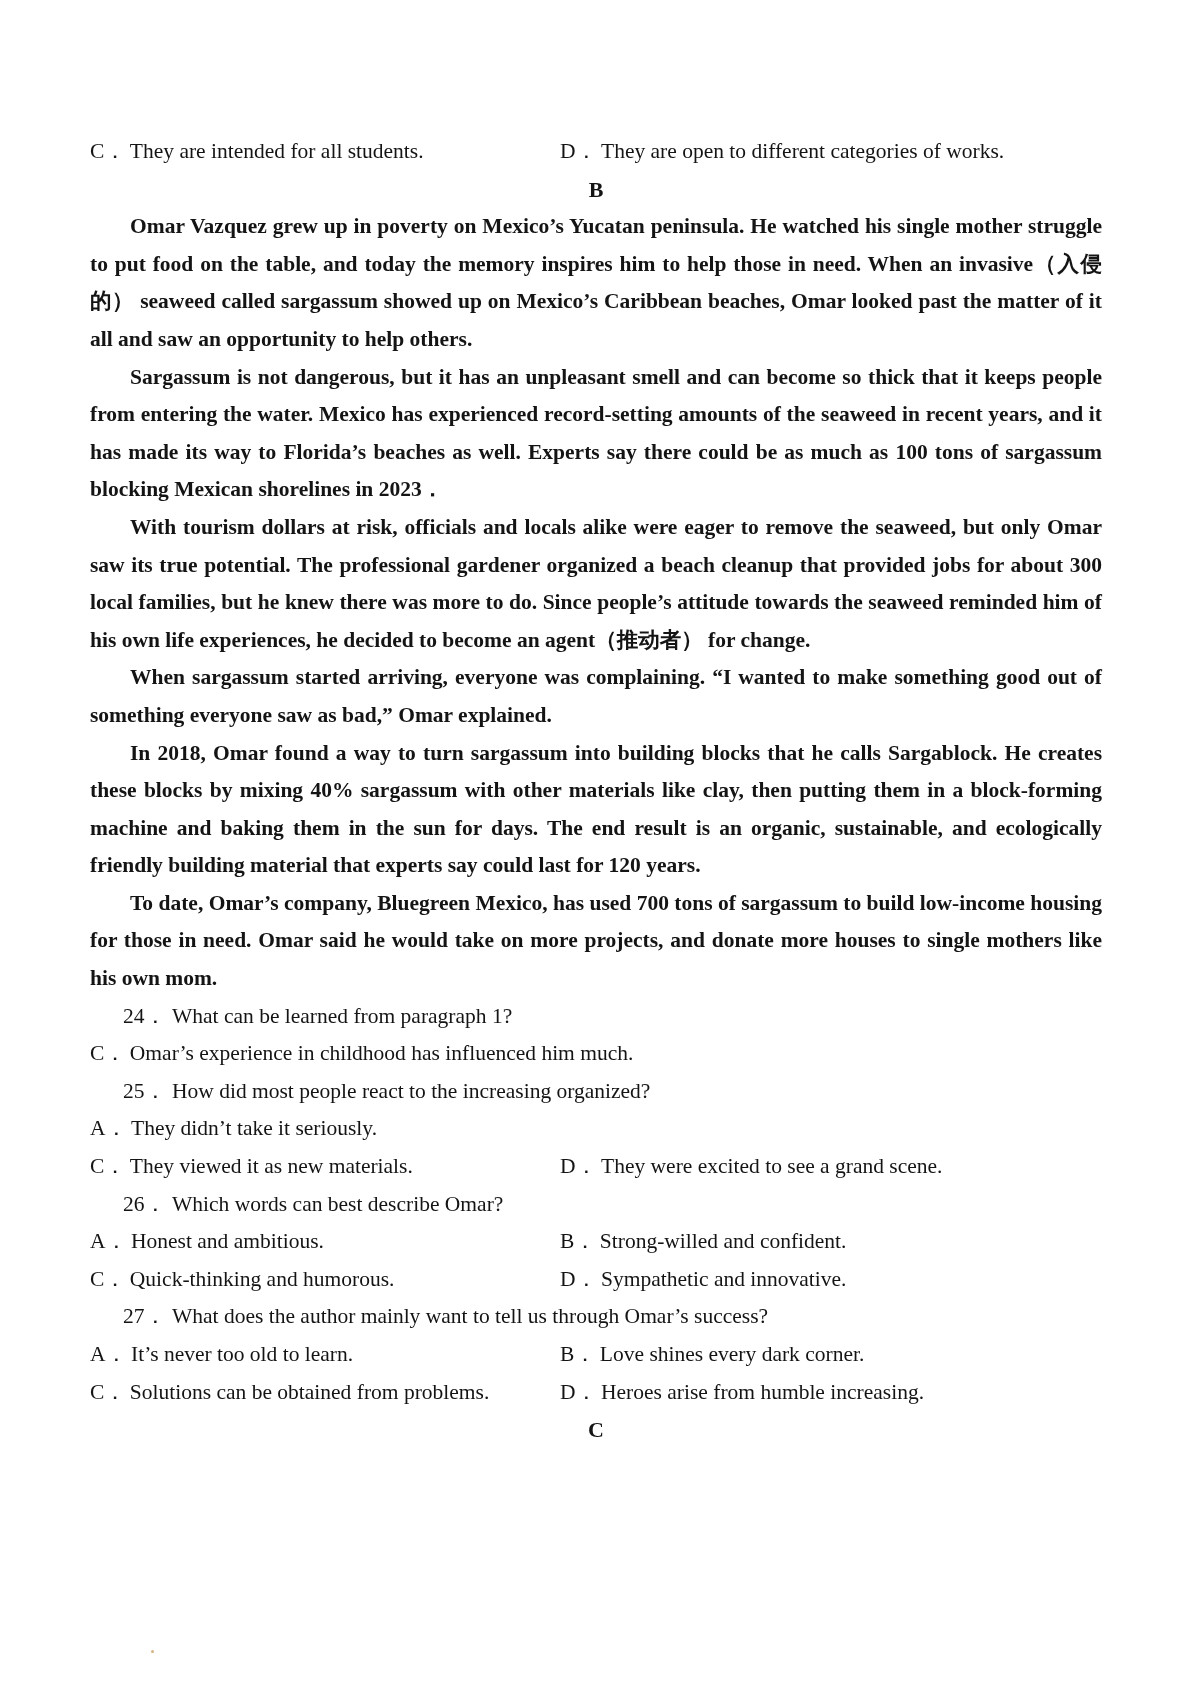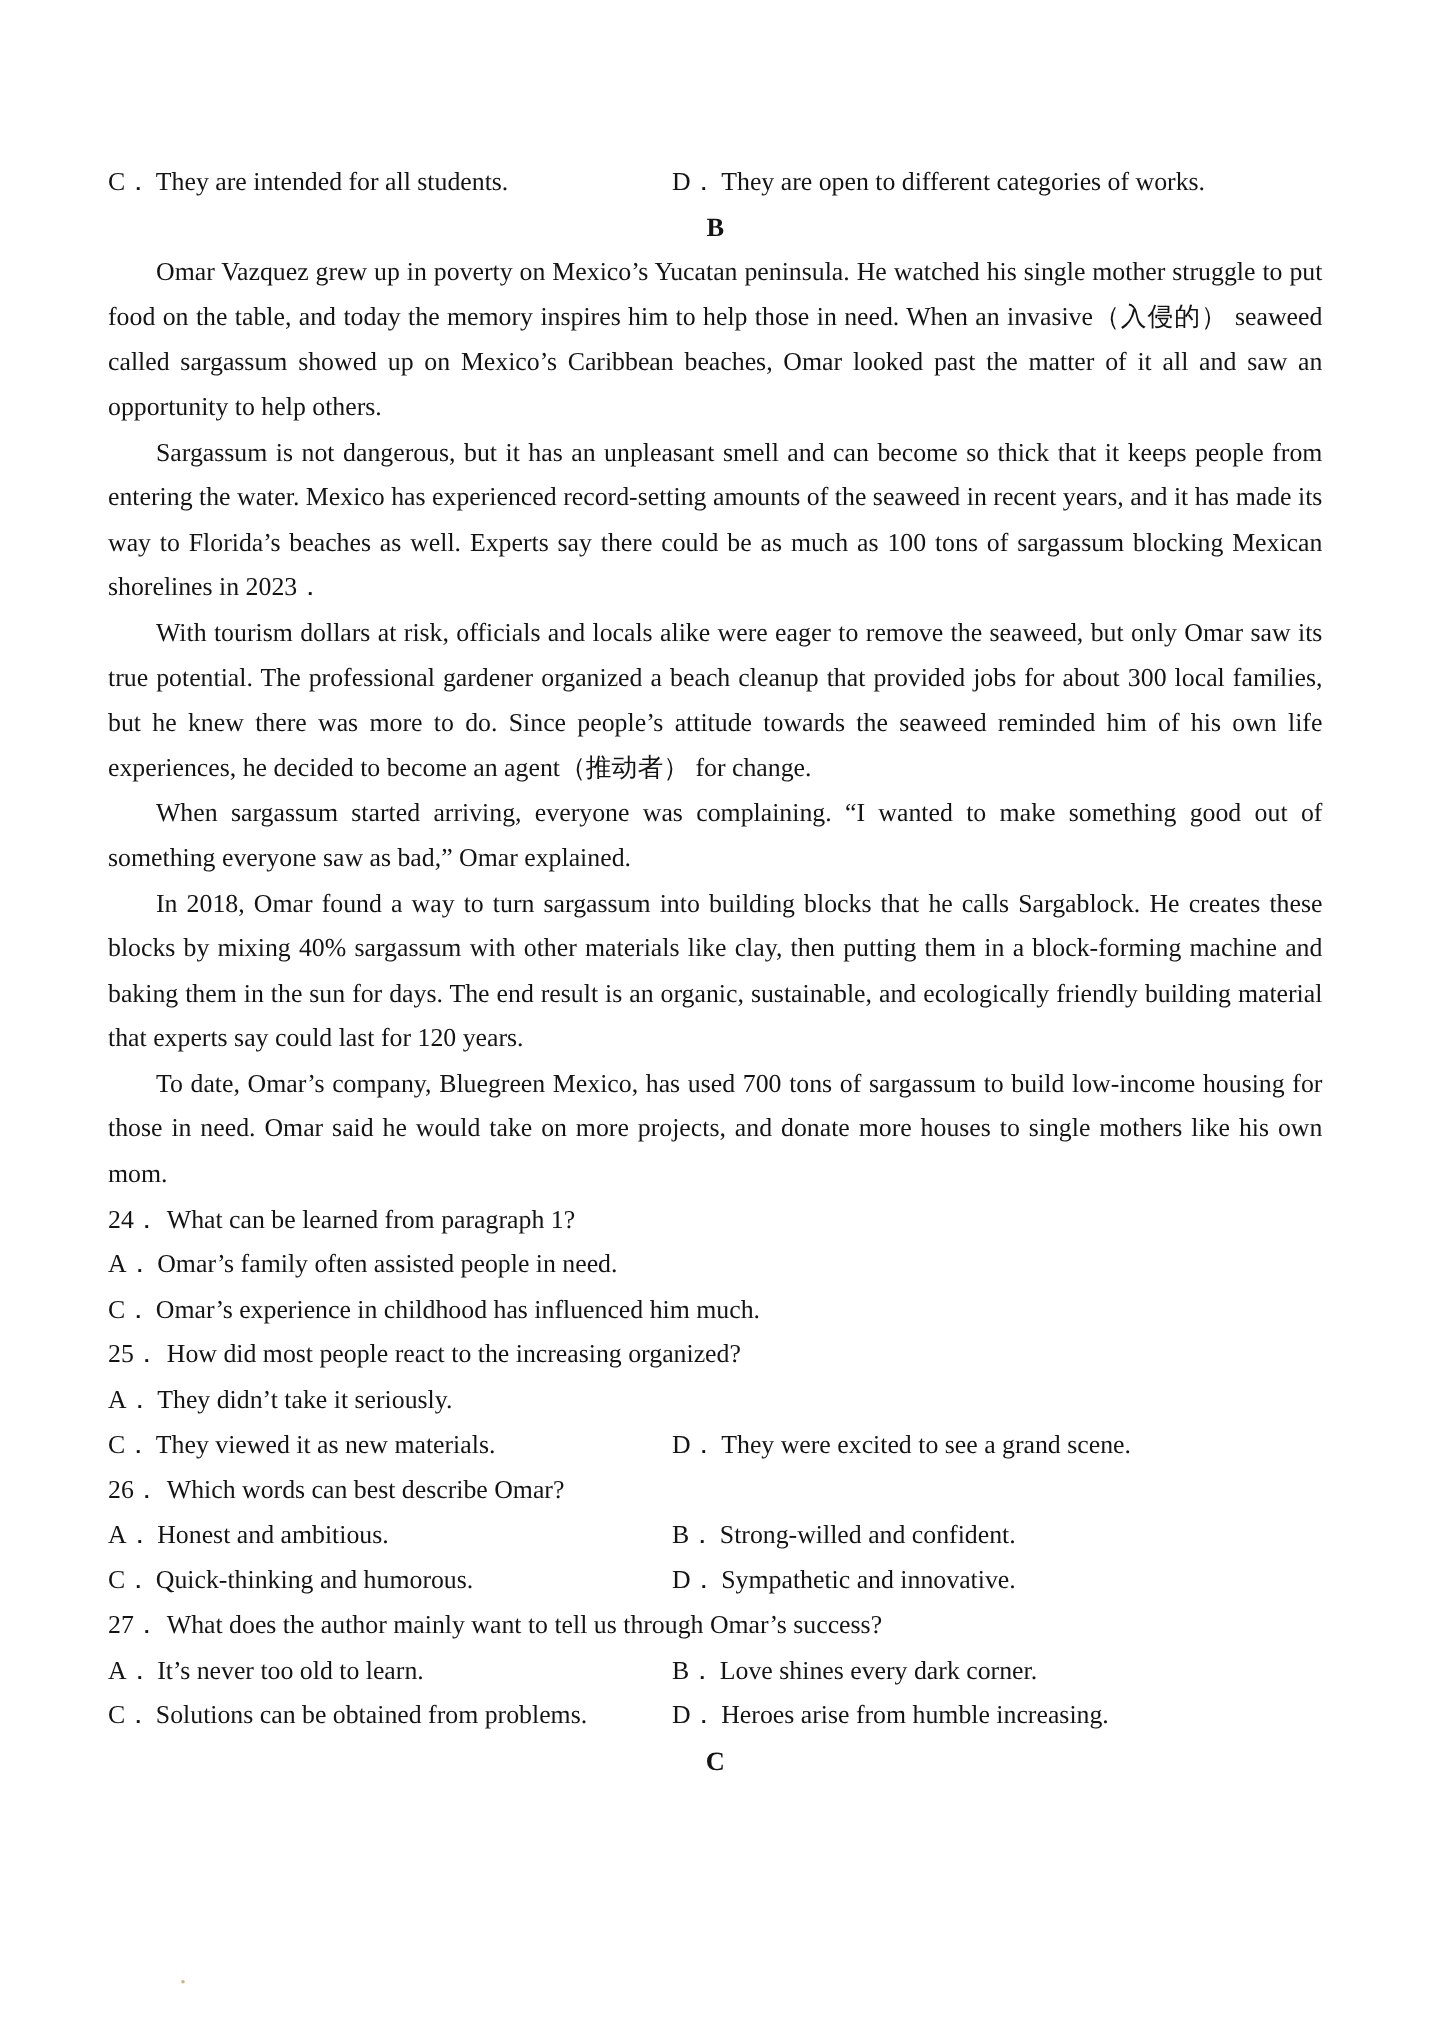--- a/index.html
+++ b/index.html
@@ -24,20 +24,21 @@
   }
   .line {
     line-height: 37.6px;
     white-space: nowrap;
   }
   .para {
     margin: 0;
     line-height: 37.6px;
     text-align: justify;
     text-indent: 40px;
+    font-weight: bold;
   }
   .section-header {
     line-height: 37.6px;
     text-align: center;
     font-weight: bold;
     font-size: 22px;
   }
   .two-col {
     display: flex;
     line-height: 37.6px;
@@ -45,20 +46,21 @@
   .cell-left {
     flex: 0 0 470px;
     white-space: nowrap;
   }
   .cell-right {
     flex: 1 1 auto;
     white-space: nowrap;
   }
   .num {
     margin-right: 6px;
+    margin-left: 33px;
   }
   .opt-label {
     margin-right: 4px;
   }
   .speck {
     position: absolute;
     left: 151px;
     top: 1650px;
     width: 3px;
     height: 3px;
@@ -85,23 +87,20 @@
 
   <p class="para">Omar Vazquez grew up in poverty on Mexico’s Yucatan peninsula. He watched his single mother struggle to put food on the table, and today the memory inspires him to help those in need. When an invasive（入侵的） seaweed called sargassum showed up on Mexico’s Caribbean beaches, Omar looked past the matter of it all and saw an opportunity to help others.</p>
   <p class="para">Sargassum is not dangerous, but it has an unpleasant smell and can become so thick that it keeps people from entering the water. Mexico has experienced record-setting amounts of the seaweed in recent years, and it has made its way to Florida’s beaches as well. Experts say there could be as much as 100 tons of sargassum blocking Mexican shorelines in 2023．</p>
   <p class="para">With tourism dollars at risk, officials and locals alike were eager to remove the seaweed, but only Omar saw its true potential. The professional gardener organized a beach cleanup that provided jobs for about 300 local families, but he knew there was more to do. Since people’s attitude towards the seaweed reminded him of his own life experiences, he decided to become an agent（推动者） for change.</p>
   <p class="para">When sargassum started arriving, everyone was complaining. “I wanted to make something good out of something everyone saw as bad,” Omar explained.</p>
   <p class="para">In 2018, Omar found a way to turn sargassum into building blocks that he calls Sargablock. He creates these blocks by mixing 40% sargassum with other materials like clay, then putting them in a block-forming machine and baking them in the sun for days. The end result is an organic, sustainable, and ecologically friendly building material that experts say could last for 120 years.</p>
   <p class="para">To date, Omar’s company, Bluegreen Mexico, has used 700 tons of sargassum to build low-income housing for those in need. Omar said he would take on more projects, and donate more houses to single mothers like his own mom.</p>
 
   <div class="line">
     <span class="num">24．</span><span>What can be learned from paragraph 1?</span>
-  </div>
-  <div class="line">
-    <span class="opt-label">A．</span><span>Omar’s family often assisted people in need.</span>
   </div>
   <div class="line">
     <span class="opt-label">C．</span><span>Omar’s experience in childhood has influenced him much.</span>
   </div>
 
   <div class="line">
     <span class="num">25．</span><span>How did most people react to the increasing organized?</span>
   </div>
   <div class="two-col">
     <div class="cell-left">

